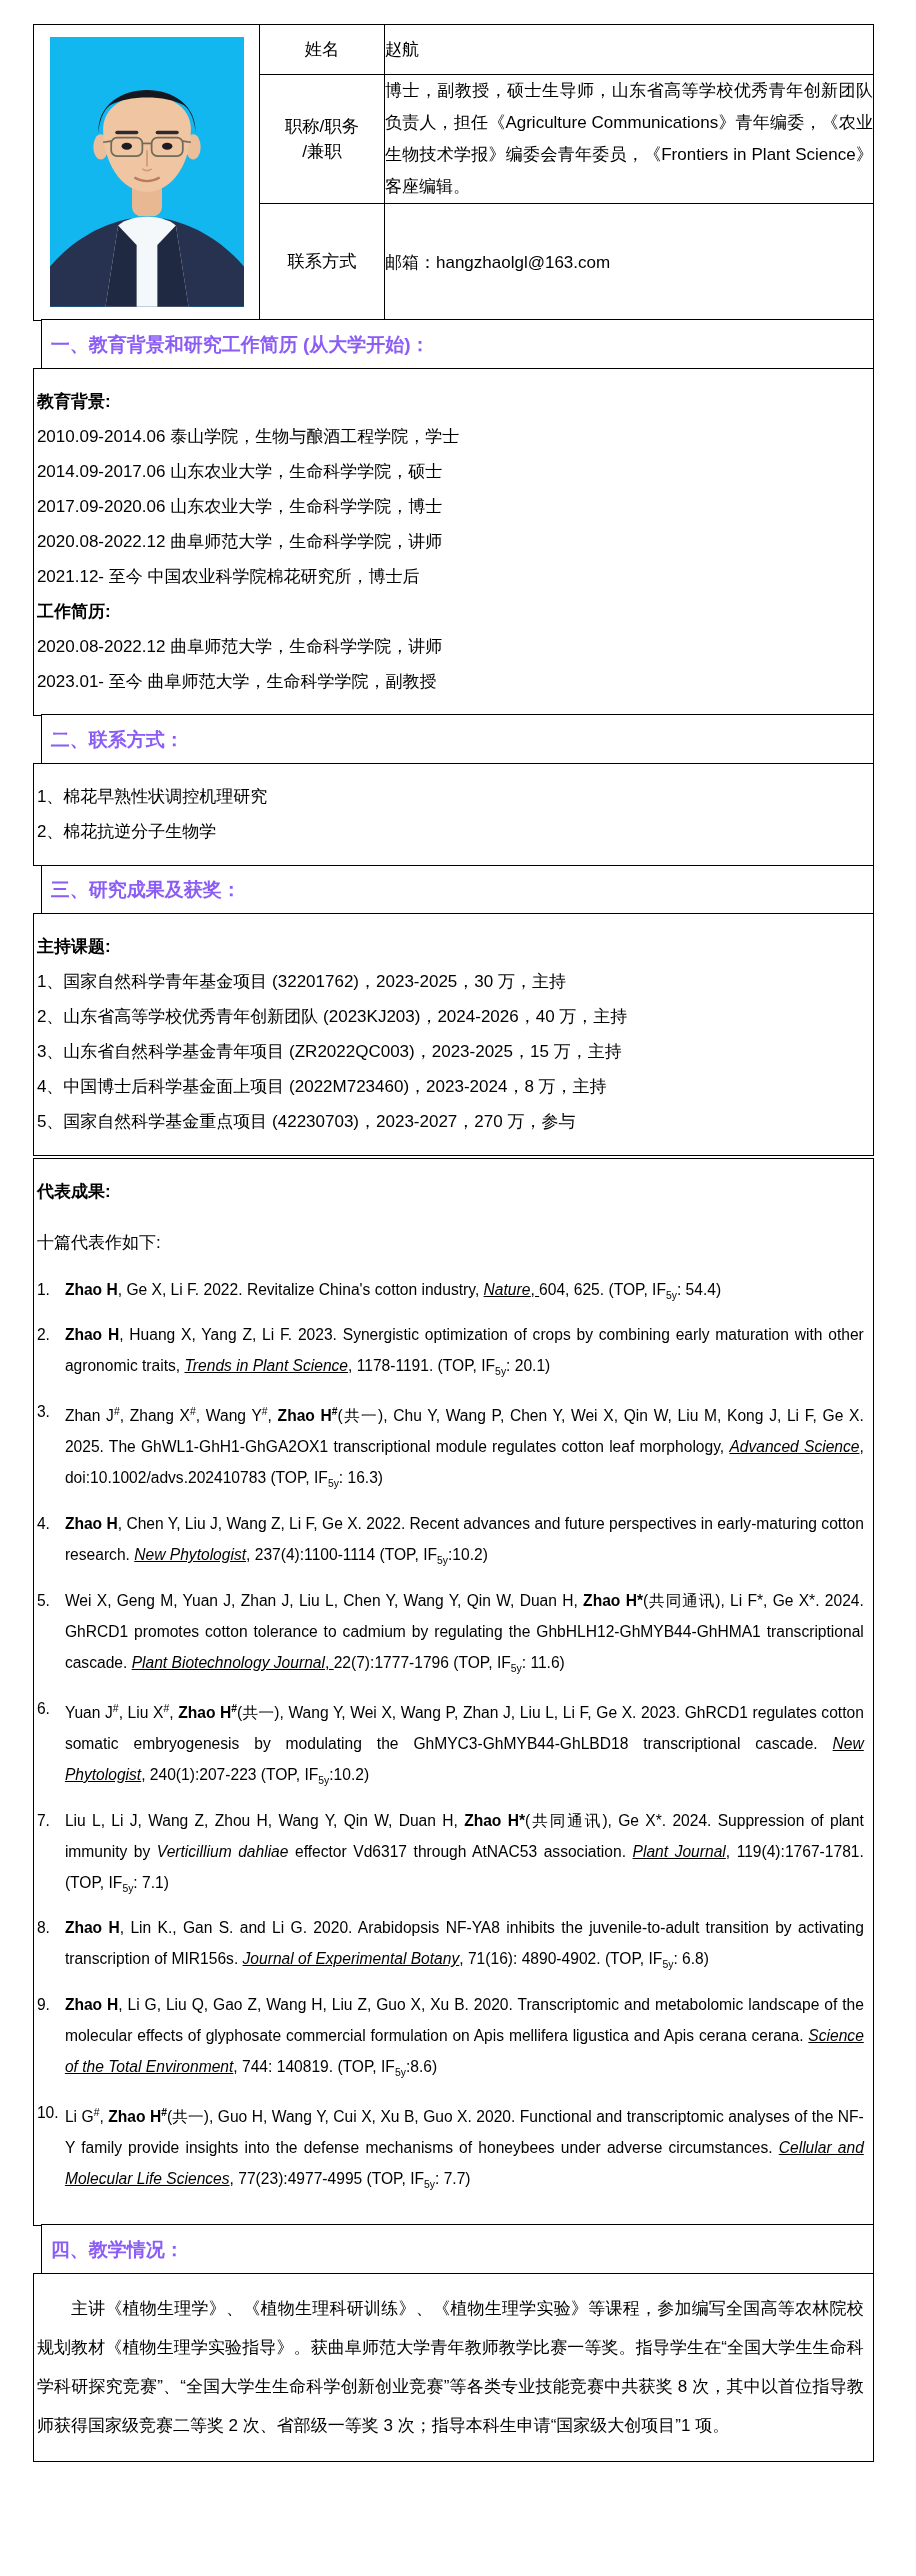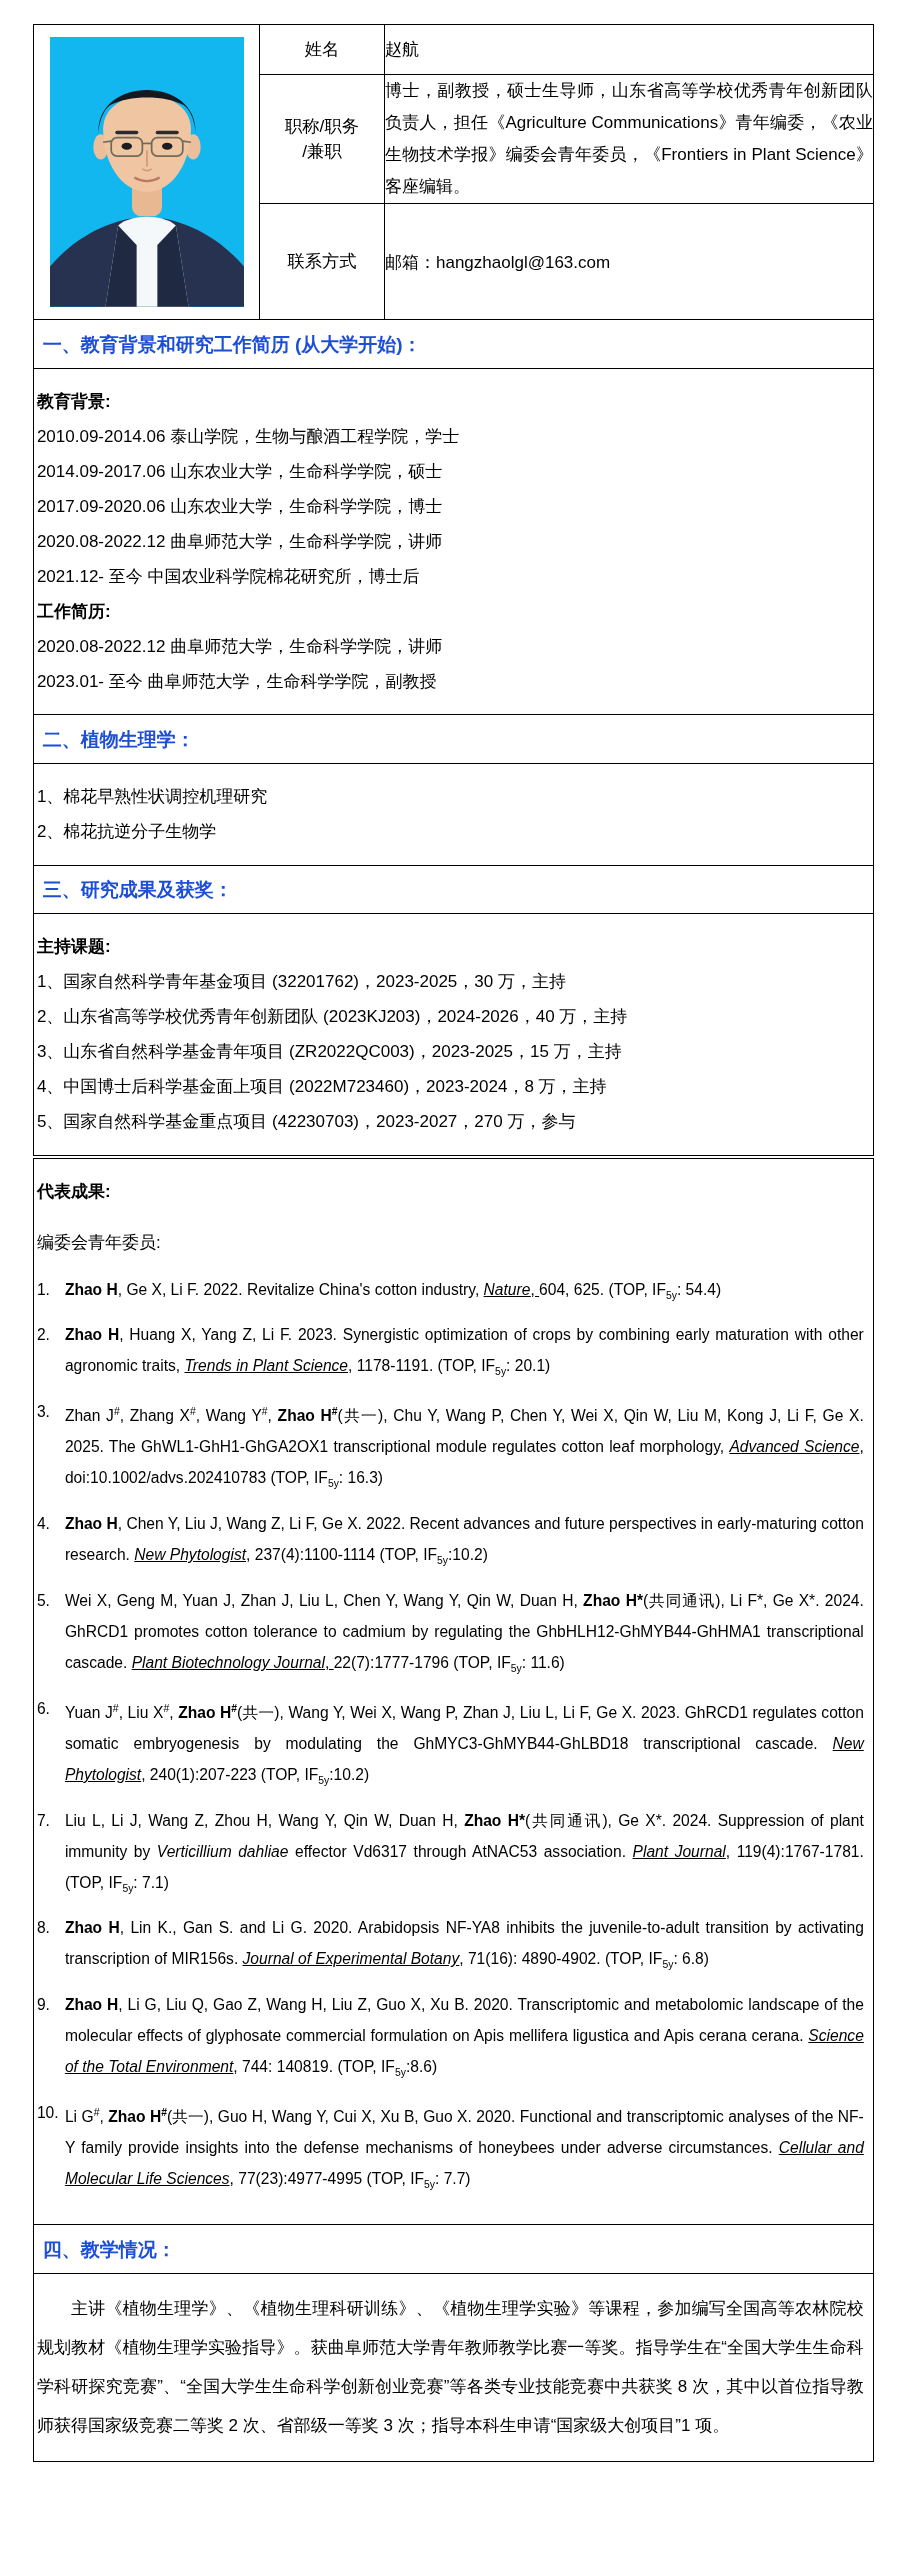--- a/index.html
+++ b/index.html
@@ -14,21 +14,21 @@
   td.value-cell{padding:4.6px 8px;font-size:17px;}
   tr.r-name{height:50px;}
   tr.r-title{height:127px;}
   tr.r-contact{height:117px;}
   .title-text{line-height:32px;text-align:justify;}
   .portrait{width:194px;height:270px;display:inline-block;background:#12b7f0;}
 
   
   .sec{border:1.7px solid #000;margin-top:-1.7px;background:#fff;}
   .sec.gap-above{margin-top:1.2px;}
-  .sec-header{color:#1d4ed8;font-weight:bold;font-size:19px;line-height:19.7px;padding:14.4px 5.8px 14.4px 8.7px;}
+  .sec-header{color:#8b5cf6;font-weight:bold;font-size:19px;line-height:19.7px;padding:14.4px 5.8px 14.4px 8.7px;margin-left:8px;}
   .sec-body{font-size:17px;padding:15px 9.2px 16px 2.9px;}
   .line{line-height:35px;white-space:pre-wrap;}
   .heading{font-weight:bold;}
   .para{line-height:33px;font-size:16px;text-align:justify;}
   .list-intro{line-height:35px;margin-top:16px;}
 
   
   .pub-list{margin-top:14px;}
   .pub{display:flex;margin-bottom:8.7px;}
   .pub-no{flex:0 0 28px;font-size:15.6px;line-height:31px;}
@@ -113,42 +113,42 @@
         <div class="line">2020.08-2022.12 曲阜师范大学，生命科学学院，讲师</div>
         <div class="line">2021.12- 至今 中国农业科学院棉花研究所，博士后</div>
       </div>
     <div class="line heading">工作简历:</div>
     <div>
         <div class="line">2020.08-2022.12 曲阜师范大学，生命科学学院，讲师</div>
         <div class="line">2023.01- 至今 曲阜师范大学，生命科学学院，副教授</div>
       </div>
   </div>
 
-  <div class="sec sec-header">二、植物生理学：</div>
+  <div class="sec sec-header">二、联系方式：</div>
   <div class="sec sec-body">
     <div>
         <div class="line">1、棉花早熟性状调控机理研究</div>
         <div class="line">2、棉花抗逆分子生物学</div>
       </div>
   </div>
 
   <div class="sec sec-header">三、研究成果及获奖：</div>
   <div class="sec sec-body">
     <div class="line heading">主持课题:</div>
     <div>
         <div class="line">1、国家自然科学青年基金项目 (32201762)，2023-2025，30 万，主持</div>
         <div class="line">2、山东省高等学校优秀青年创新团队 (2023KJ203)，2024-2026，40 万，主持</div>
         <div class="line">3、山东省自然科学基金青年项目 (ZR2022QC003)，2023-2025，15 万，主持</div>
         <div class="line">4、中国博士后科学基金面上项目 (2022M723460)，2023-2024，8 万，主持</div>
         <div class="line">5、国家自然科学基金重点项目 (42230703)，2023-2027，270 万，参与</div>
       </div>
   </div>
   <div class="sec sec-body gap-above">
     <div class="line heading">代表成果:</div>
-    <div class="line list-intro">编委会青年委员:</div>
+    <div class="line list-intro">十篇代表作如下:</div>
     <div class="pub-list">
         <div class="pub">
           <div class="pub-no">1.</div>
           <div class="pub-body"><span style="font-weight: bold;">Zhao H</span><span>, Ge X, Li F. 2022. Revitalize China's cotton industry, </span><span style="font-style: italic; text-decoration: underline;">Nature</span><span style="text-decoration: underline;">, </span><span>604, 625. (TOP, IF</span><sub>5y</sub><span>: 54.4)</span></div>
         </div>
         <div class="pub">
           <div class="pub-no">2.</div>
           <div class="pub-body"><span style="font-weight: bold;">Zhao H</span><span>, Huang X, Yang Z, Li F. 2023. Synergistic optimization of crops by combining early maturation with other agronomic traits, </span><span style="font-style: italic; text-decoration: underline;">Trends in Plant Science</span><span>, 1178-1191. (TOP, IF</span><sub>5y</sub><span>: 20.1)</span></div>
         </div>
         <div class="pub">

